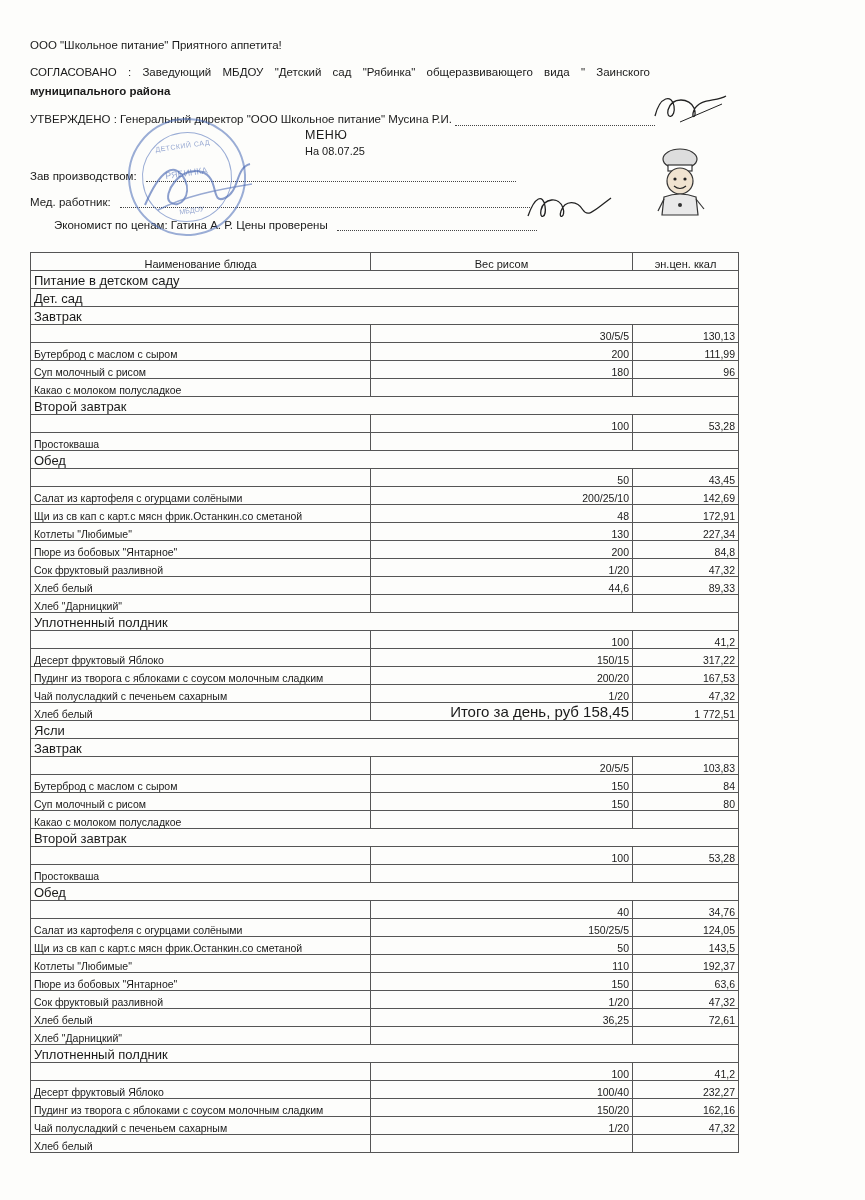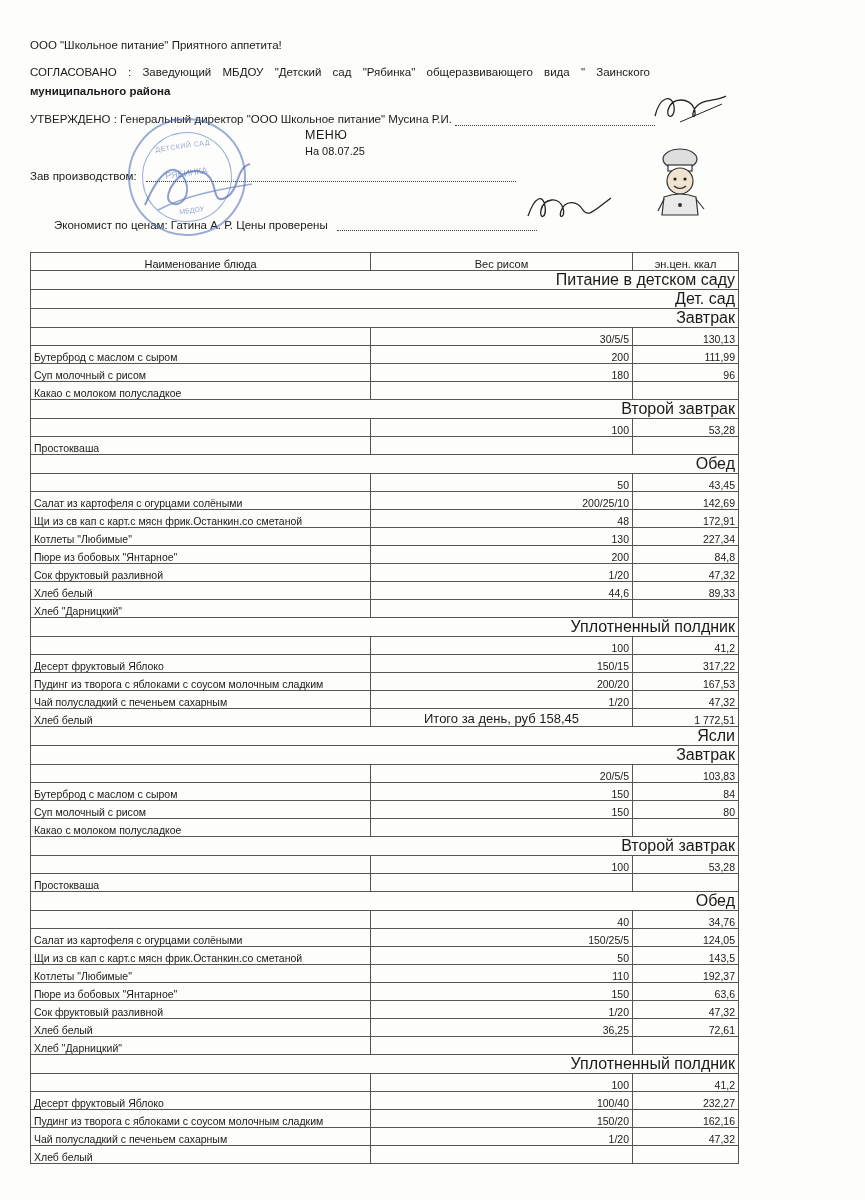--- a/index.html
+++ b/index.html
@@ -172,25 +172,25 @@
   col.c3 { width: 106px; }
 
   thead td {
     height: 30px;
     vertical-align: middle;
     text-align: center;
     font-size: 11px;
   }
   .c-right { text-align: right; }
   .section-row td {
-    text-align: right;
-    font-size: 16px;
+    text-align: left;
+    font-size: 13px;
   }
   .dish { text-align: left; }
-  .total-label { text-align: center; font-size: 13px; margin-left: 13px; }
+  .total-label { text-align: right; font-size: 15px; margin-left: 13px; }
   
   .nowrap { white-space: nowrap; overflow: hidden; }
 </style>
 </head>
 <body>
 
 <div class="page">
 
   <div class="header">
     <div class="hdr-line">ООО "Школьное питание" Приятного аппетита!</div>
@@ -210,20 +210,24 @@
   </div>
 
   <div class="menu-title">МЕНЮ</div>
   <div class="menu-date">На 08.07.25</div>
 
   <div class="field-row" style="top:170px;">
     <span>Зав производством:</span>
     <span class="dots" style="width:370px;"></span>
   </div>
 
+  <div class="field-row" style="top:196px;">
+    <span>Мед. работник:</span>
+    <span class="dots" style="width:410px;"></span>
+  </div>
 
   <div class="field-row" style="top:219px;margin-left:24px;">
     <span>Экономист по ценам: Гатина А. Р.   Цены проверены</span>
     <span class="dots" style="width:200px;"></span>
   </div>
 
   <div class="stamp">
     <div class="stamp-text">ДЕТСКИЙ САД</div>
     <div class="stamp-text2">РЯБИНКА</div>
     <div class="stamp-text3">МБДОУ</div>

